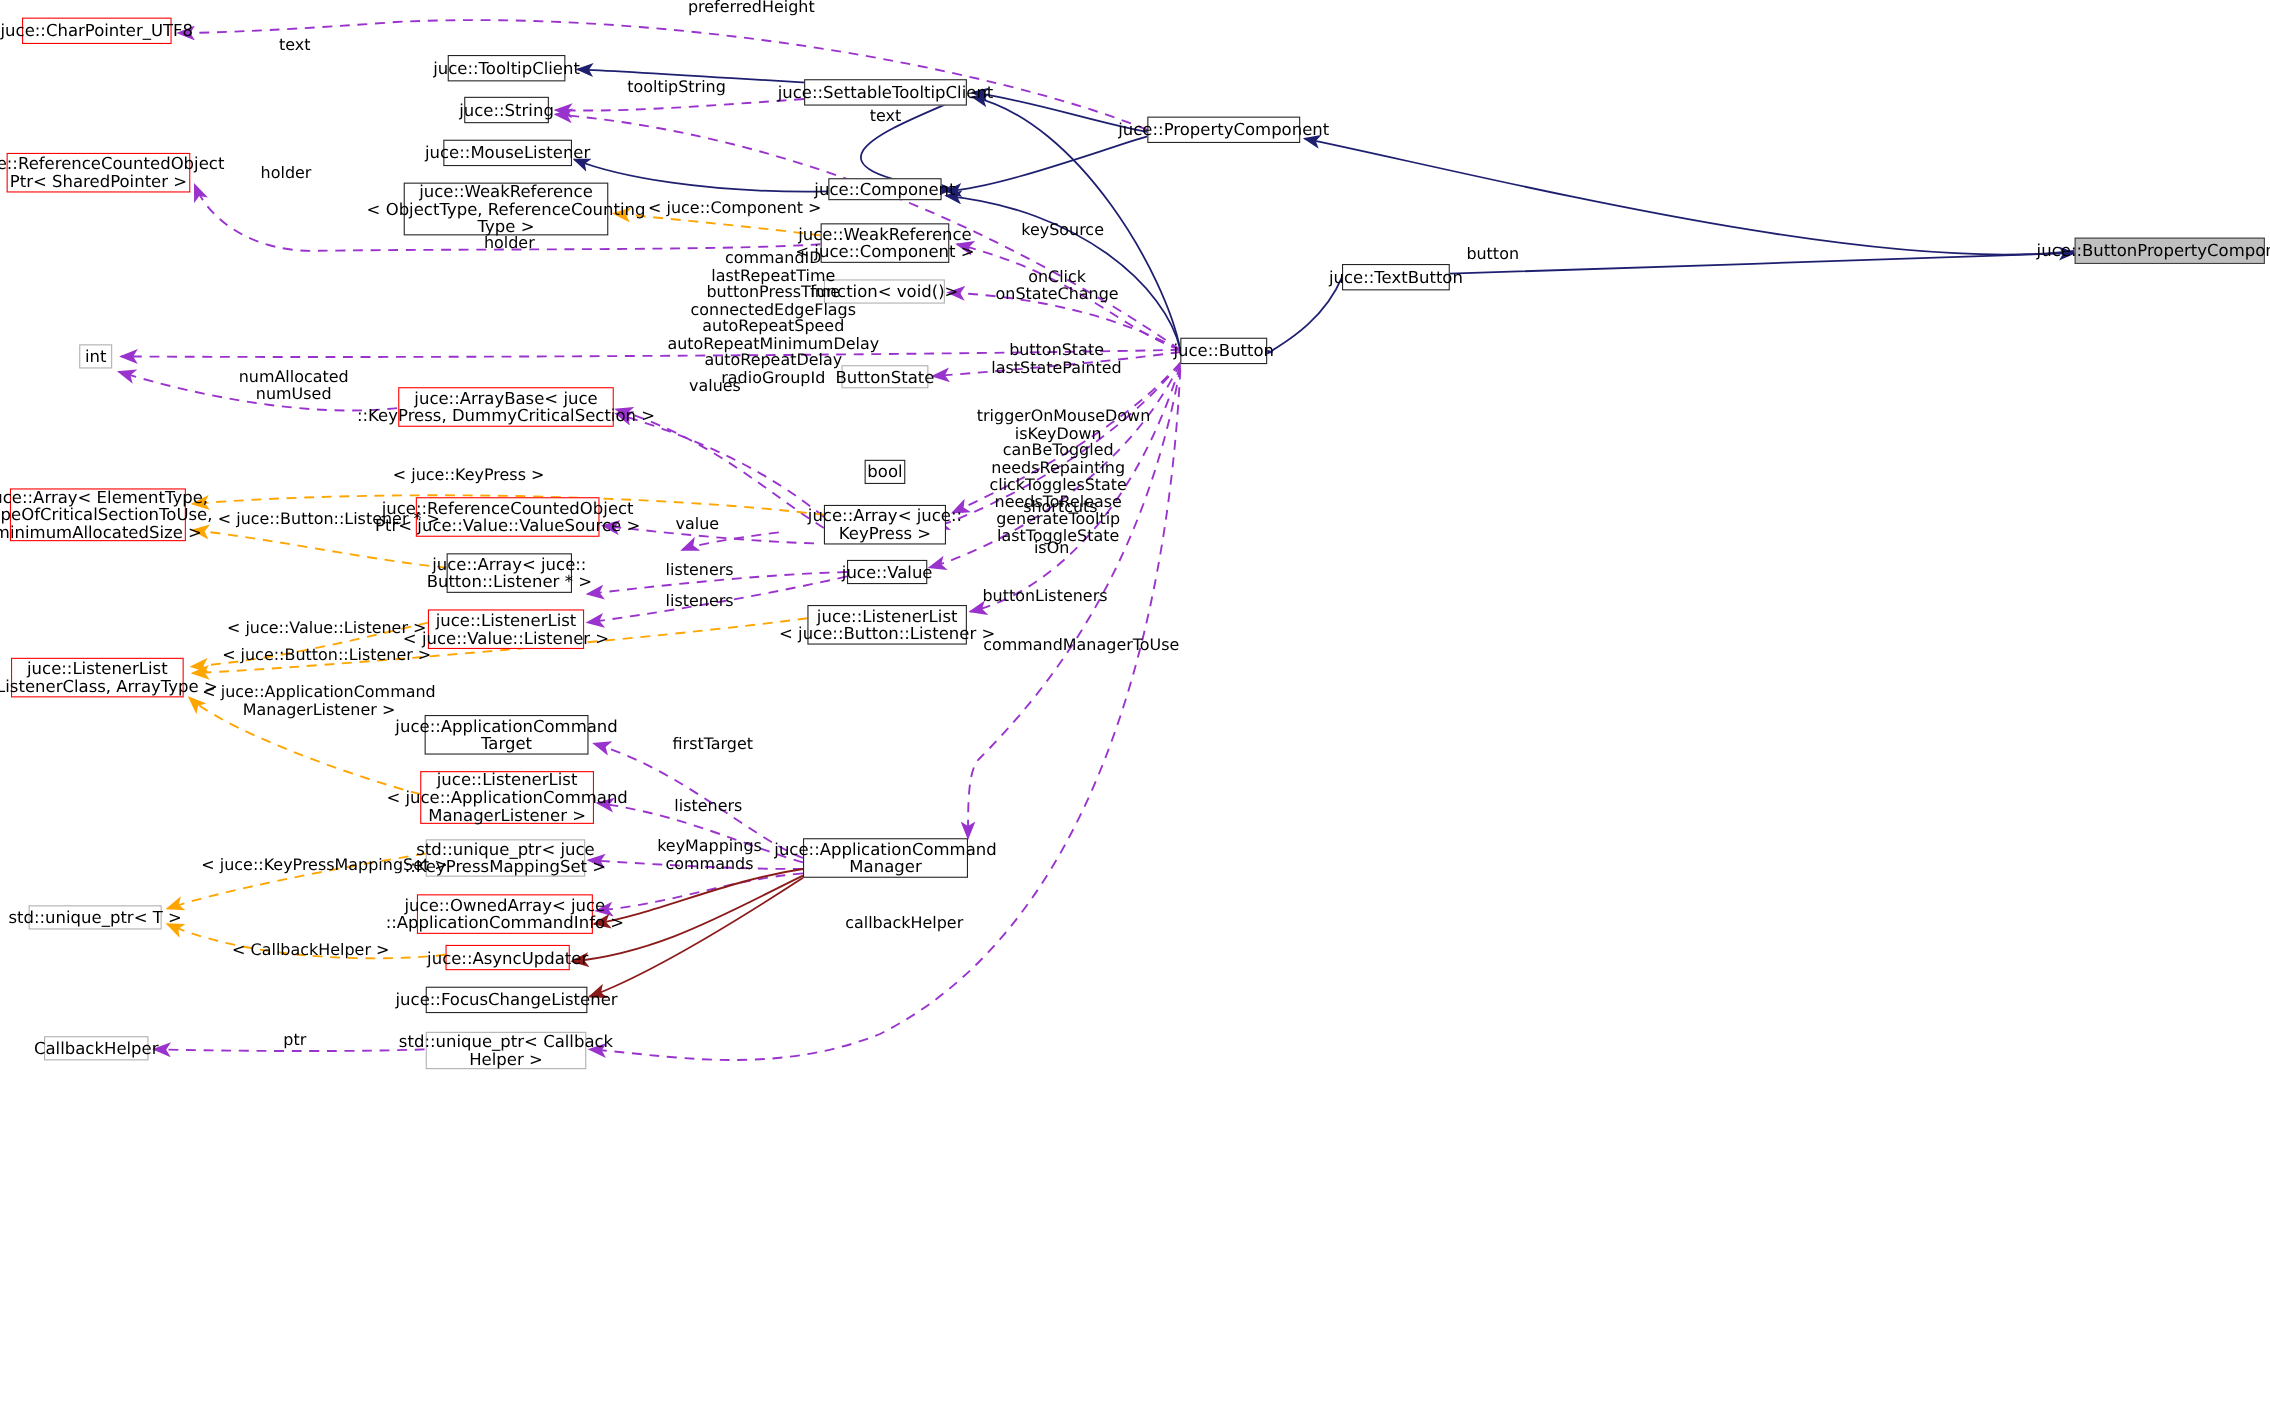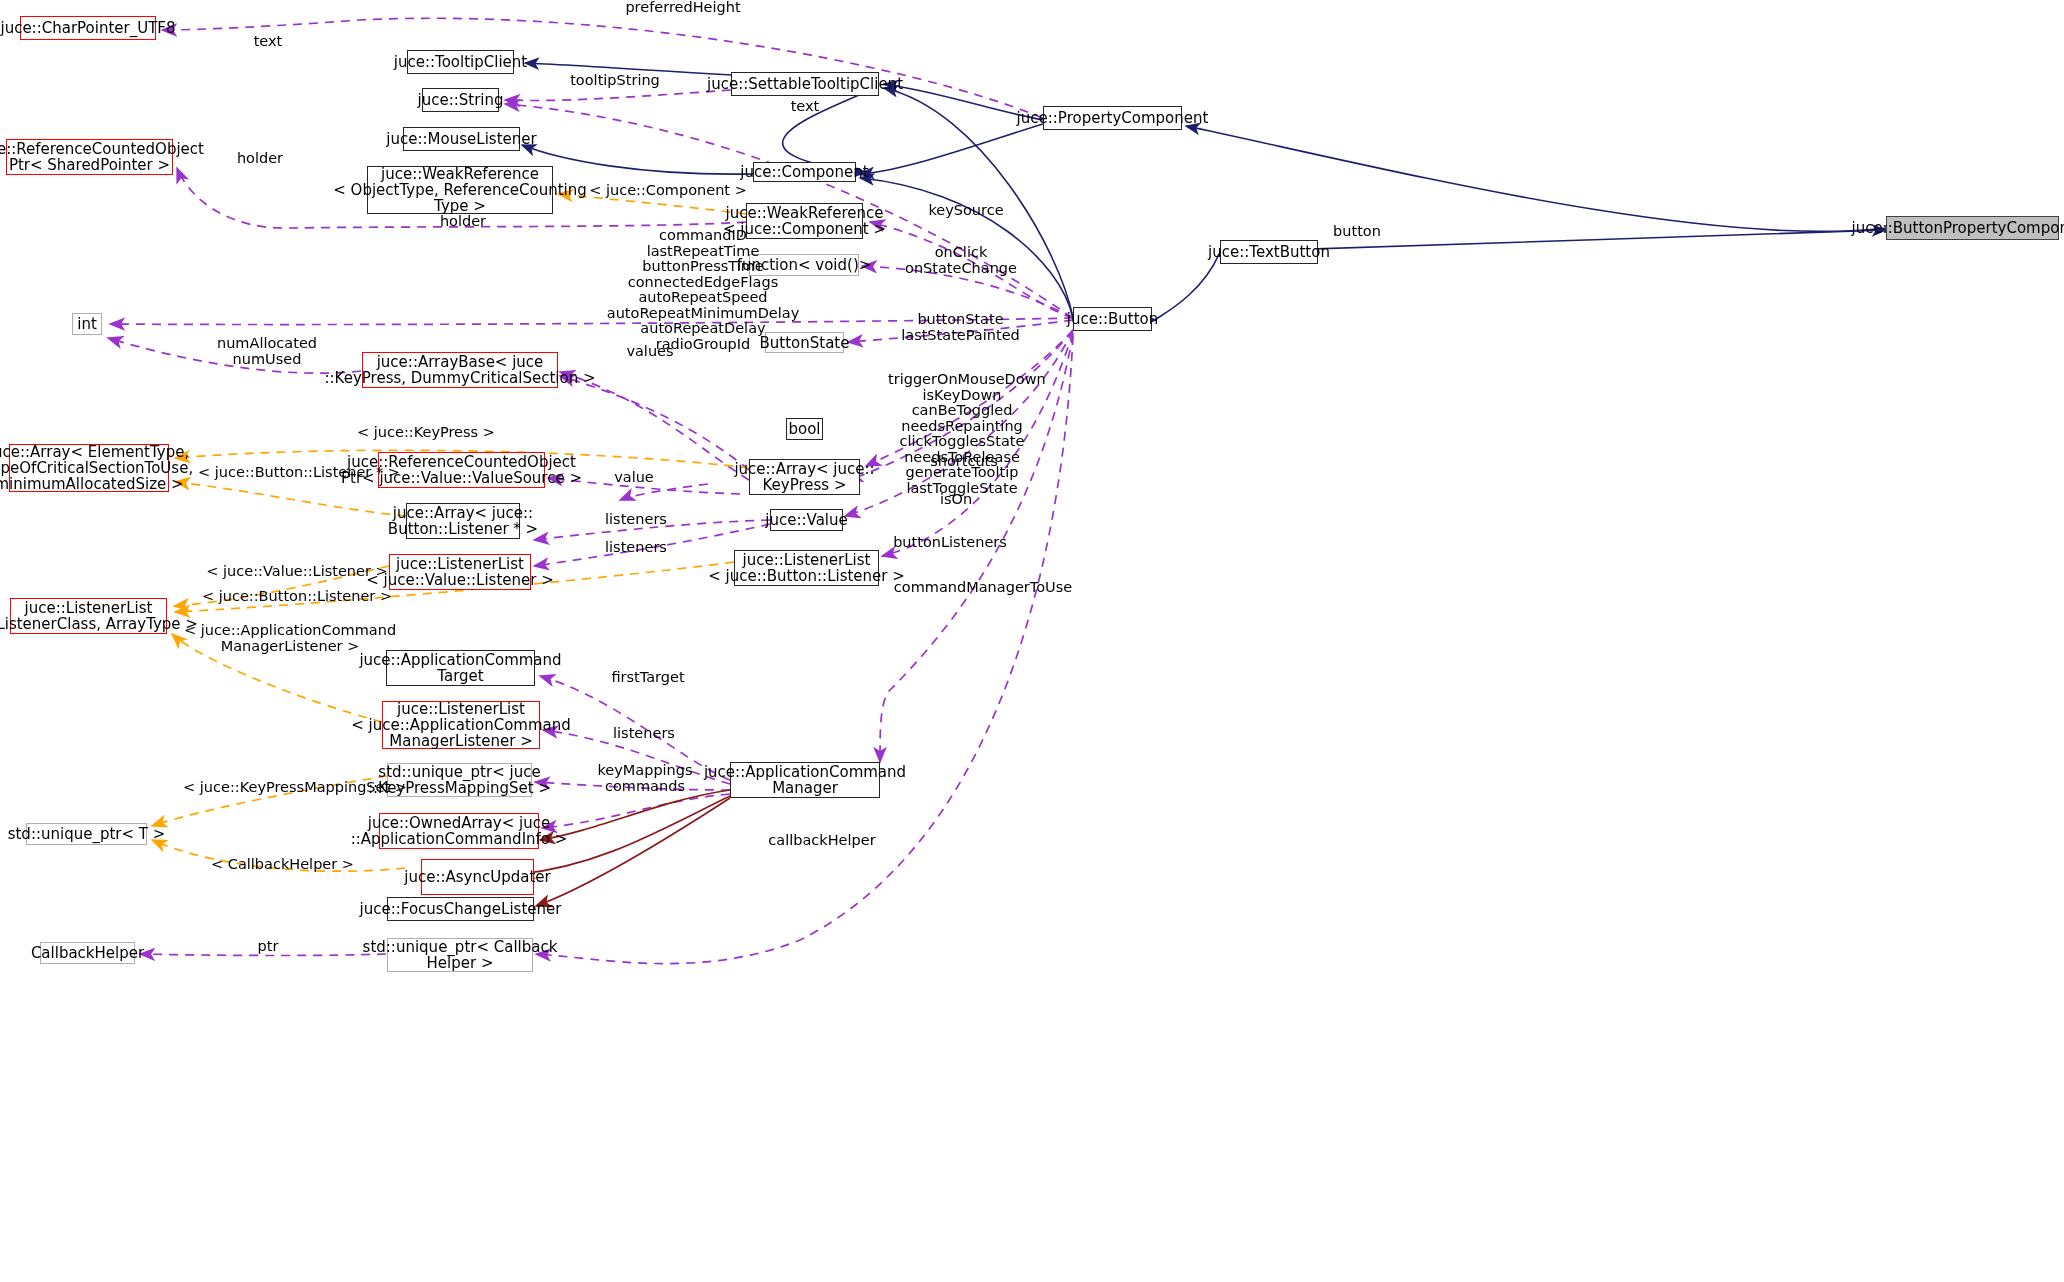--- a/index.html
+++ b/index.html
@@ -167,21 +167,21 @@
       <div class="node redbox" style="left: 382px; top: 701px; width: 158px; height: 48px;">juce::ListenerList
 &lt; juce::ApplicationCommand
 ManagerListener &gt;</div>
       <div class="node greybox" style="left: 387px; top: 763px; width: 145px; height: 34px;">std::unique_ptr&lt; juce
 ::KeyPressMappingSet &gt;</div>
       <div class="node blackbox" style="left: 730px; top: 762px; width: 150px; height: 36px;">juce::ApplicationCommand
 Manager</div>
       <div class="node redbox" style="left: 379px; top: 813px; width: 160px; height: 36px;">juce::OwnedArray&lt; juce
 ::ApplicationCommandInfo &gt;</div>
       <div class="node greybox" style="left: 26px; top: 823px; width: 121px; height: 22px;">std::unique_ptr&lt; T &gt;</div>
-      <div class="node redbox" style="left: 405px; top: 859px; width: 113px; height: 36px; margin-left: 16px;">juce::AsyncUpdater</div>
+      <div class="node redbox" style="left: 405px; top: 859px; width: 113px; height: 23px;">juce::AsyncUpdater</div>
       <div class="node blackbox" style="left: 387px; top: 897px; width: 147px; height: 24px;">juce::FocusChangeListener</div>
       <div class="node greybox" style="left: 40px; top: 942px; width: 95px; height: 22px;">CallbackHelper</div>
       <div class="node greybox" style="left: 387px; top: 938px; width: 146px; height: 34px;">std::unique_ptr&lt; Callback
 Helper &gt;</div>
     </div>
   <div id="labels-layer">
       <div class="edge-label" style="left: 608px; top: 0px; width: 150px;">preferredHeight</div>
       <div class="edge-label" style="left: 238px; top: 34px; width: 60px;">text</div>
       <div class="edge-label" style="left: 555px; top: 73px; width: 120px;">tooltipString</div>
       <div class="edge-label" style="left: 775px; top: 99px; width: 60px;">text</div>

